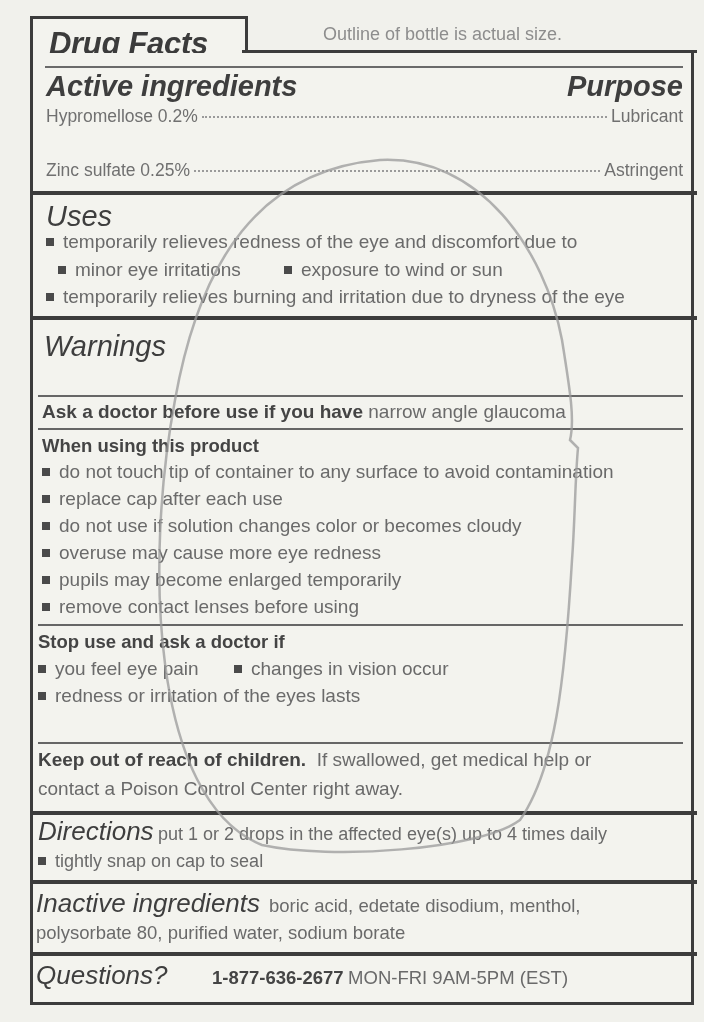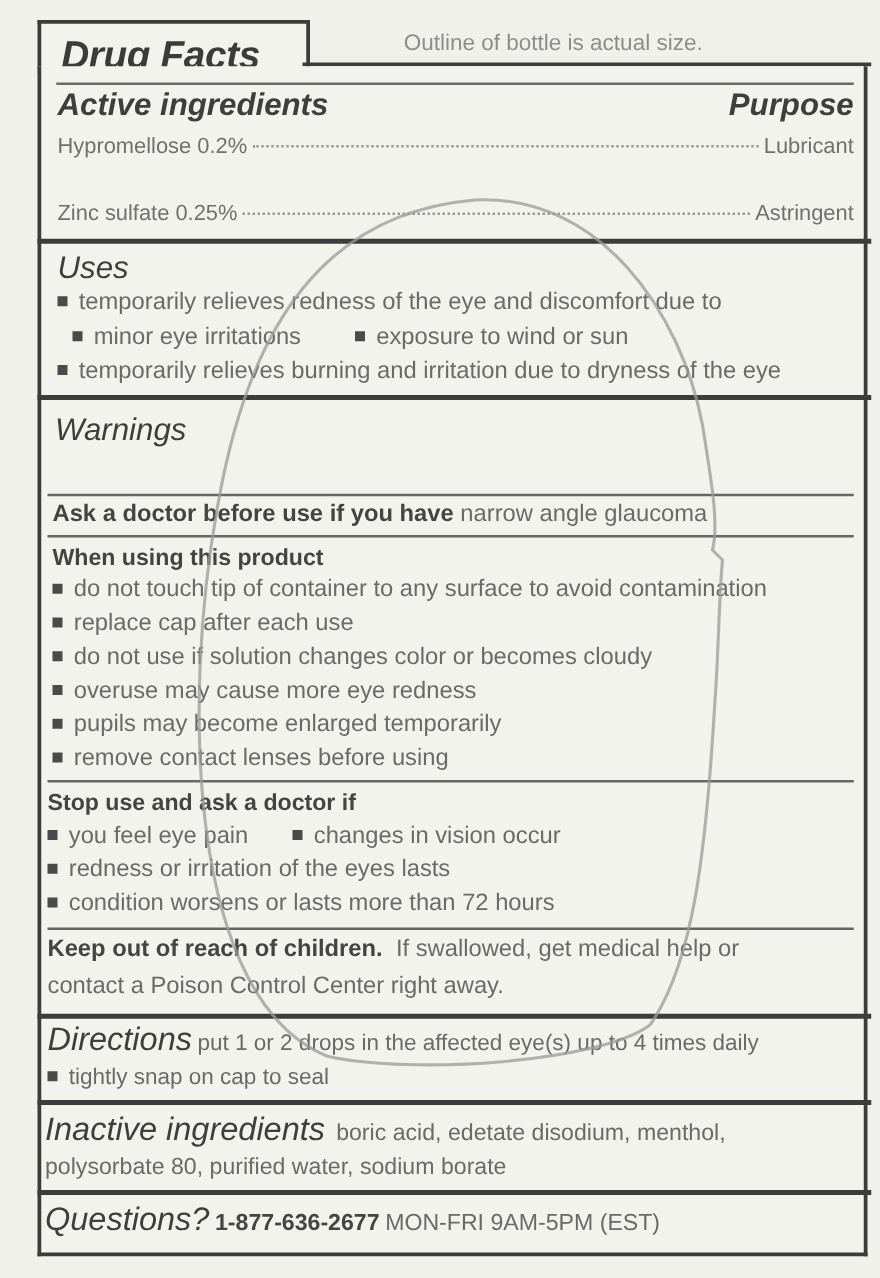--- a/index.html
+++ b/index.html
@@ -36,21 +36,21 @@
   .thin-rule {
     position:absolute; left:45px; width:638px; height:2px; background:#6a6a6a;
   }
   .thick-rule {
     position:absolute; left:30px; width:667px; height:4px; background:#3c3c3c;
   }
   .hair-rule {
     position:absolute; left:38px; width:645px; height:1.5px; background:#666;
   }
   .sec-head {
-    position:absolute; font-size:25px; font-style:italic; font-weight:bold; color:#3e3e3e; white-space:nowrap;
+    position:absolute; font-size:29px; font-style:italic; font-weight:bold; color:#3e3e3e; white-space:nowrap;
   }
   .sec-head.light { font-weight:normal; }
   .ai-row {
     position:absolute; left:46px; width:637px; font-size:17.5px; color:#707070;
     display:flex; align-items:baseline; white-space:nowrap;
   }
   .ai-row .dots {
     flex:1; border-bottom:2px dotted #9a9a9a; margin:0 4px; transform:translateY(-4px);
   }
   .bul { position:absolute; font-size:19px; color:#6a6a6a; white-space:nowrap; }
@@ -120,21 +120,20 @@
   <div class="bul" style="left:42px; top:515px;"><span class="sq"></span><span>do not use if solution changes color or becomes cloudy</span></div>
   <div class="bul" style="left:42px; top:542px;"><span class="sq"></span><span>overuse may cause more eye redness</span></div>
   <div class="bul" style="left:42px; top:569px;"><span class="sq"></span><span>pupils may become enlarged temporarily</span></div>
   <div class="bul" style="left:42px; top:596px;"><span class="sq"></span><span>remove contact lenses before using</span></div>
 
   <div class="hair-rule" style="top:624px;"></div>
   <span class="sub" style="left:38px; top:631px;">Stop use and ask a doctor if</span>
   <div class="bul" style="left:38px; top:658px;"><span class="sq"></span><span>you feel eye pain</span></div>
   <div class="bul" style="left:234px; top:658px;"><span class="sq"></span><span>changes in vision occur</span></div>
   <div class="bul" style="left:38px; top:685px;"><span class="sq"></span><span>redness or irritation of the eyes lasts</span></div>
-  <div class="bul" style="left:38px; top:712px;"><span class="sq"></span><span>condition worsens or lasts more than 72 hours</span></div>
 
   <div class="hair-rule" style="top:742px;"></div>
   <div class="plain" style="left:38px; top:749px;">
     <b>Keep out of reach of children.</b>&nbsp; <span>If swallowed, get medical help or</span>
   </div>
   <div class="plain" style="left:38px; top:778px;">contact a Poison Control Center right away.</div>
 
   <div class="thick-rule" style="top:811px;"></div>
   <div style="position:absolute; left:38px; top:816px; white-space:nowrap;">
     <span class="sec-head light" style="position:static; font-size:26px;">Directions</span>
@@ -145,20 +144,20 @@
   <div class="thick-rule" style="top:880px;"></div>
   <div style="position:absolute; left:36px; top:888px; white-space:nowrap;">
     <span class="sec-head light" style="position:static; font-size:26px;">Inactive ingredients</span>
     &nbsp;<span style="font-size:18.5px; color:#6a6a6a;">boric acid, edetate disodium, menthol,</span>
   </div>
   <div class="plain" style="left:36px; top:922px; font-size:18.5px;">polysorbate 80, purified water, sodium borate</div>
 
   <div class="thick-rule" style="top:952px;"></div>
   <div style="position:absolute; left:36px; top:960px; white-space:nowrap;">
     <span class="sec-head light" style="position:static; font-size:26px;">Questions?</span>
-    <span style="font-size:18.5px; color:#444; font-weight:bold;">1-877-636-2677</span>
+    <span style="font-size:18.5px; color:#444; font-weight:bold;margin-left:40px;">1-877-636-2677</span>
     <span style="font-size:18.5px; color:#6a6a6a;">MON-FRI 9AM-5PM (EST)</span>
   </div>
 
   <svg class="bottle" width="704" height="1022">
     <path d="M 262 845 C 150 800 145 560 175 400 C 200 260 260 170 380 160 C 480 155 545 250 562 340 C 570 390 575 420 570 440 L 578 448 C 575 480 575 520 572 560 C 565 680 555 770 520 820 C 480 850 330 860 262 845 Z" fill="none" stroke="#9a9a9a" stroke-width="2.5" opacity="0.75"></path>
   </svg>
 </div>
 
 </body></html>

